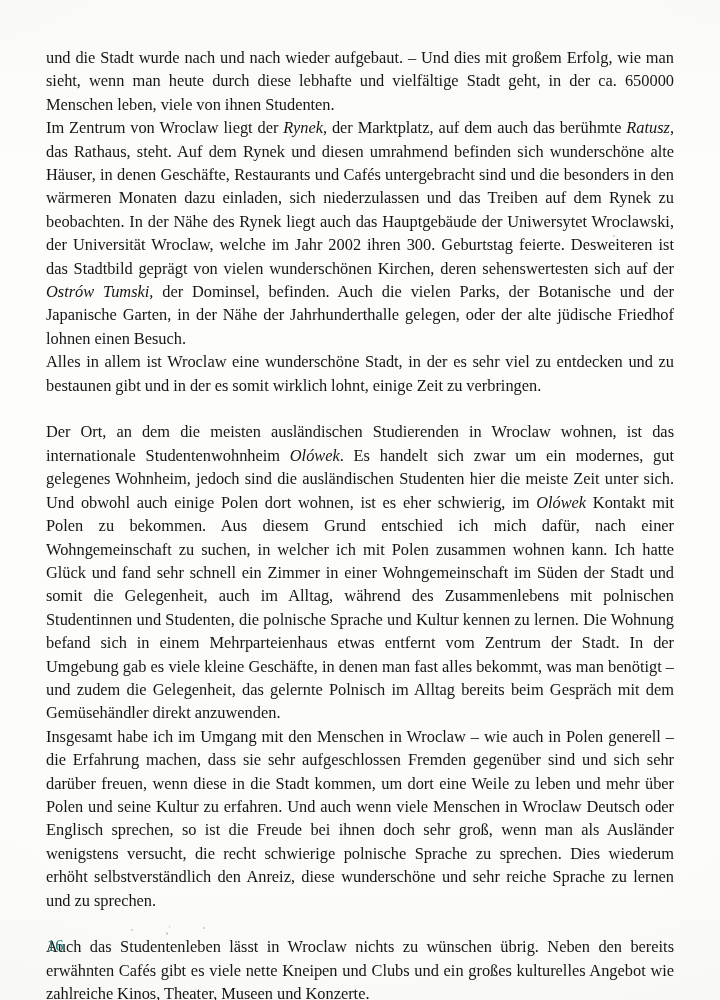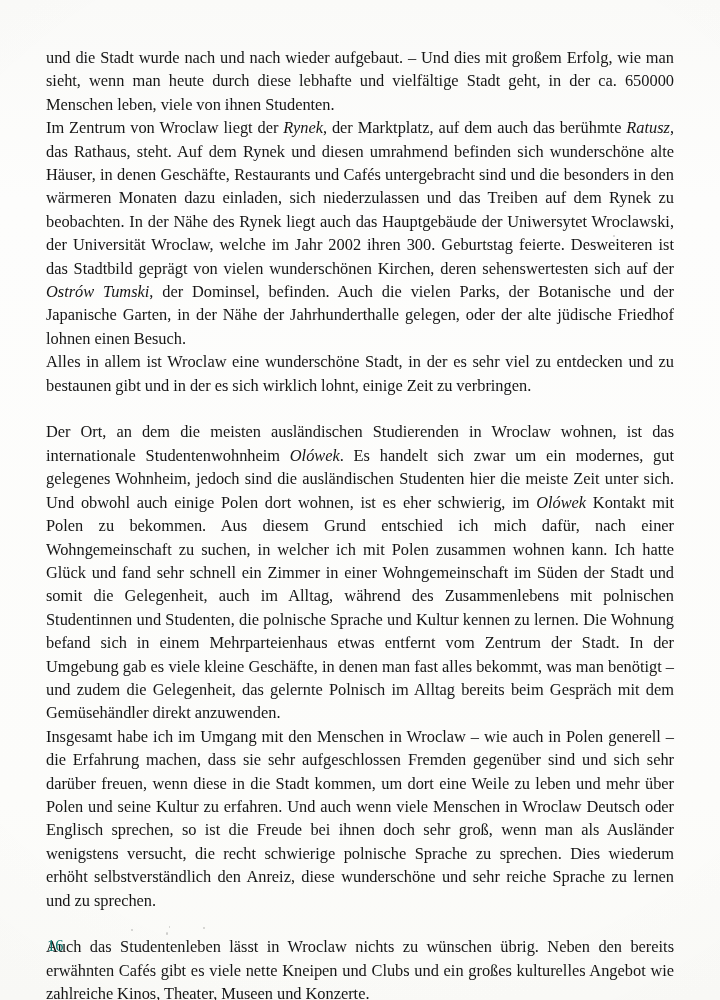--- a/index.html
+++ b/index.html
@@ -85,21 +85,21 @@
   <div class="speckle" style="left:131px; top:929px; width:2px; height:2px;"></div>
   <div class="speckle" style="left:166px; top:932px; width:2px; height:3px;"></div>
   <div class="speckle" style="left:203px; top:927px; width:2px; height:2px;"></div>
   <div class="speckle" style="left:613px; top:235px; width:2px; height:2px;"></div>
   <div class="speckle" style="left:169px; top:926px; width:1px; height:2px;"></div>
 
   <div class="text-column" id="body-column">
       <div class="para-block">
         <p><span>und die Stadt wurde nach und nach wieder aufgebaut. – Und dies mit großem Erfolg, wie man sieht, wenn man heute durch diese lebhafte und vielfältige Stadt geht, in der ca. 650000 Menschen leben, viele von ihnen Studenten.</span></p>
         <p><span>Im Zentrum von Wroclaw liegt der </span><i>Rynek</i><span>, der Marktplatz, auf dem auch das berühmte </span><i>Ratusz</i><span>, das Rathaus, steht. Auf dem Rynek und diesen umrahmend befinden sich wunderschöne alte Häuser, in denen Geschäfte, Restaurants und Cafés untergebracht sind und die besonders in den wärmeren Monaten dazu einladen, sich niederzulassen und das Treiben auf dem Rynek zu beobachten. In der Nähe des Rynek liegt auch das Hauptgebäude der Uniwersytet Wroclawski, der Universität Wroclaw, welche im Jahr 2002 ihren 300. Geburtstag feierte. Desweiteren ist das Stadtbild geprägt von vielen wunderschönen Kirchen, deren sehenswertesten sich auf der </span><i>Ostrów Tumski</i><span>, der Dominsel, befinden. Auch die vielen Parks, der Botanische und der Japanische Garten, in der Nähe der Jahrhunderthalle gelegen, oder der alte jüdische Friedhof lohnen einen Besuch.</span></p>
-        <p><span>Alles in allem ist Wroclaw eine wunderschöne Stadt, in der es sehr viel zu entdecken und zu bestaunen gibt und in der es sich wirklich lohnt, einige Zeit zu verbringen.</span></p>
+        <p><span>Alles in allem ist Wroclaw eine wunderschöne Stadt, in der es sehr viel zu entdecken und zu bestaunen gibt und in der es somit wirklich lohnt, einige Zeit zu verbringen.</span></p>
       </div>
       <div class="block-gap"></div>
       <div class="para-block">
         <p><span>Der Ort, an dem die meisten ausländischen Studierenden in Wroclaw wohnen, ist das internationale Studentenwohnheim </span><i>Olówek</i><span>. Es handelt sich zwar um ein modernes, gut gelegenes Wohnheim, jedoch sind die ausländischen Studenten hier die meiste Zeit unter sich. Und obwohl auch einige Polen dort wohnen, ist es eher schwierig, im </span><i>Olówek</i><span> Kontakt mit Polen zu bekommen. Aus diesem Grund entschied ich mich dafür, nach einer Wohngemeinschaft zu suchen, in welcher ich mit Polen zusammen wohnen kann. Ich hatte Glück und fand sehr schnell ein Zimmer in einer Wohngemeinschaft im Süden der Stadt und somit die Gelegenheit, auch im Alltag, während des Zusammenlebens mit polnischen Studentinnen und Studenten, die polnische Sprache und Kultur kennen zu lernen. Die Wohnung befand sich in einem Mehrparteienhaus etwas entfernt vom Zentrum der Stadt. In der Umgebung gab es viele kleine Geschäfte, in denen man fast alles bekommt, was man benötigt – und zudem die Gelegenheit, das gelernte Polnisch im Alltag bereits beim Gespräch mit dem Gemüsehändler direkt anzuwenden.</span></p>
         <p><span>Insgesamt habe ich im Umgang mit den Menschen in Wroclaw – wie auch in Polen generell – die Erfahrung machen, dass sie sehr aufgeschlossen Fremden gegenüber sind und sich sehr darüber freuen, wenn diese in die Stadt kommen, um dort eine Weile zu leben und mehr über Polen und seine Kultur zu erfahren. Und auch wenn viele Menschen in Wroclaw Deutsch oder Englisch sprechen, so ist die Freude bei ihnen doch sehr groß, wenn man als Ausländer wenigstens versucht, die recht schwierige polnische Sprache zu sprechen. Dies wiederum erhöht selbstverständlich den Anreiz, diese wunderschöne und sehr reiche Sprache zu lernen und zu sprechen.</span></p>
       </div>
       <div class="block-gap"></div>
       <div class="para-block">
         <p><span>Auch das Studentenleben lässt in Wroclaw nichts zu wünschen übrig. Neben den bereits erwähnten Cafés gibt es viele nette Kneipen und Clubs und ein großes kulturelles Angebot wie zahlreiche Kinos, Theater, Museen und Konzerte.</span></p>
       </div>

